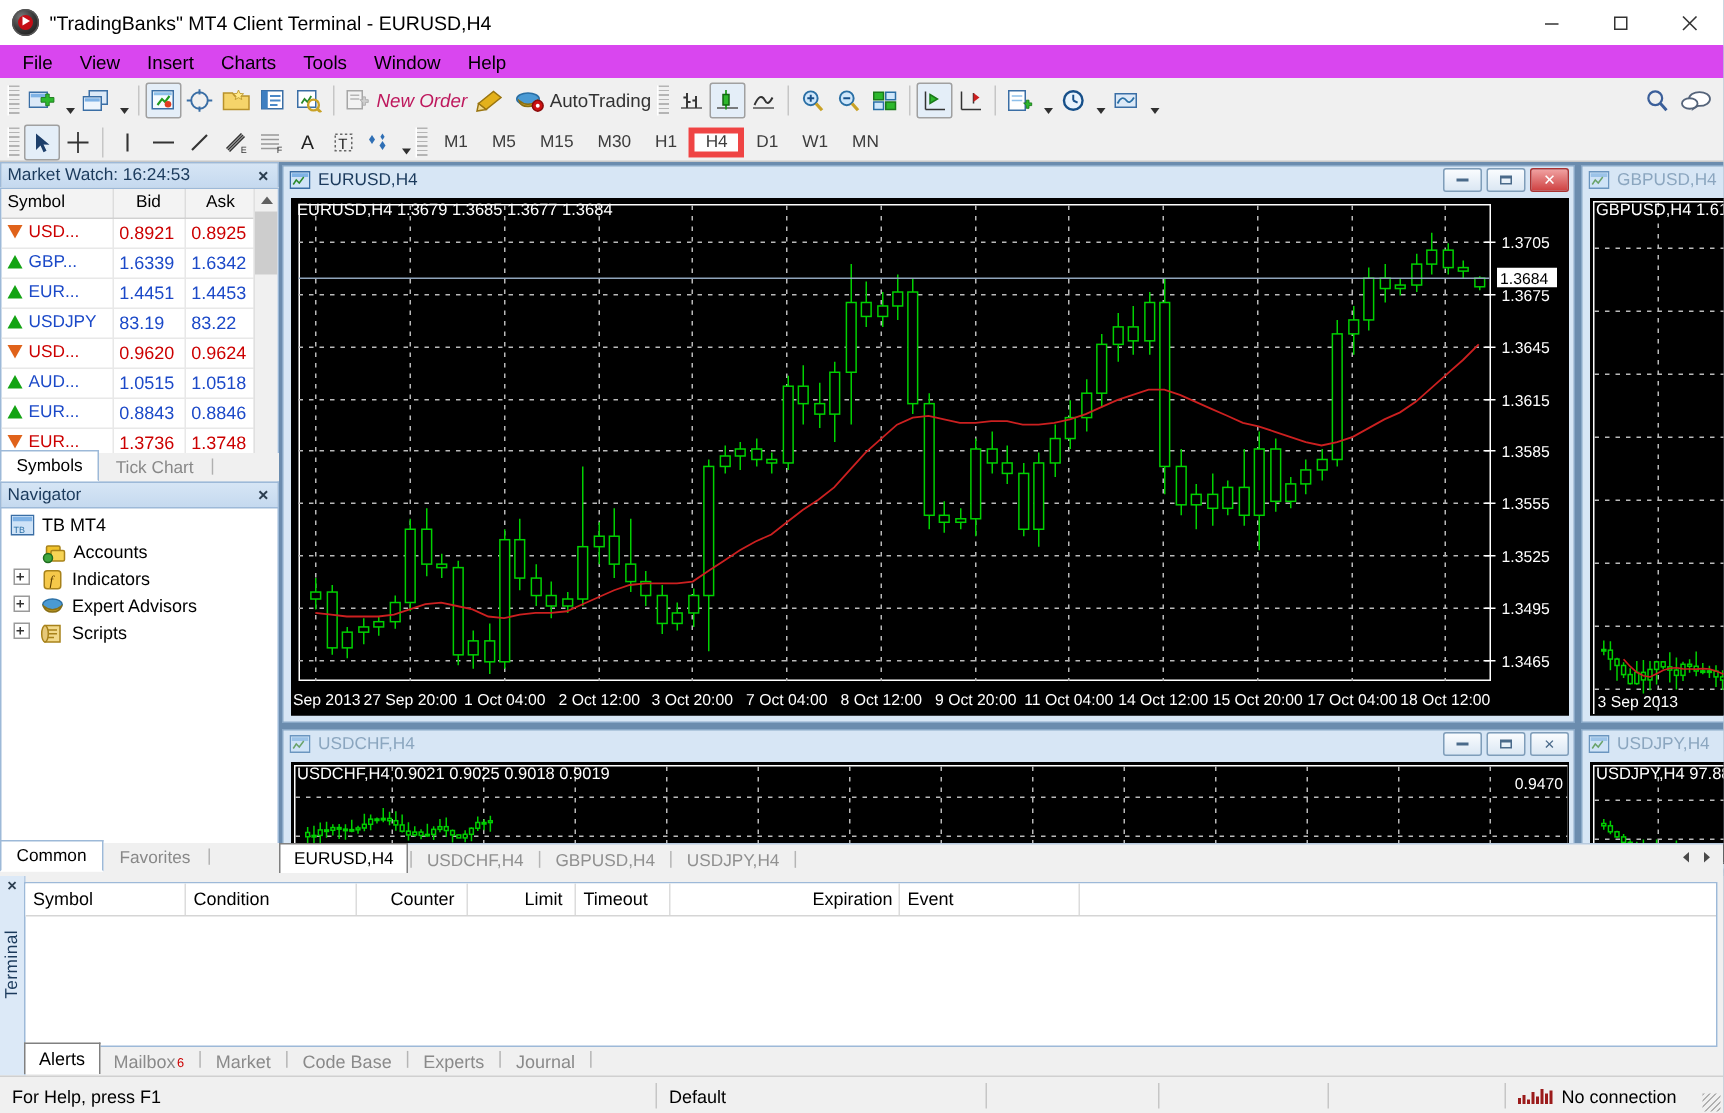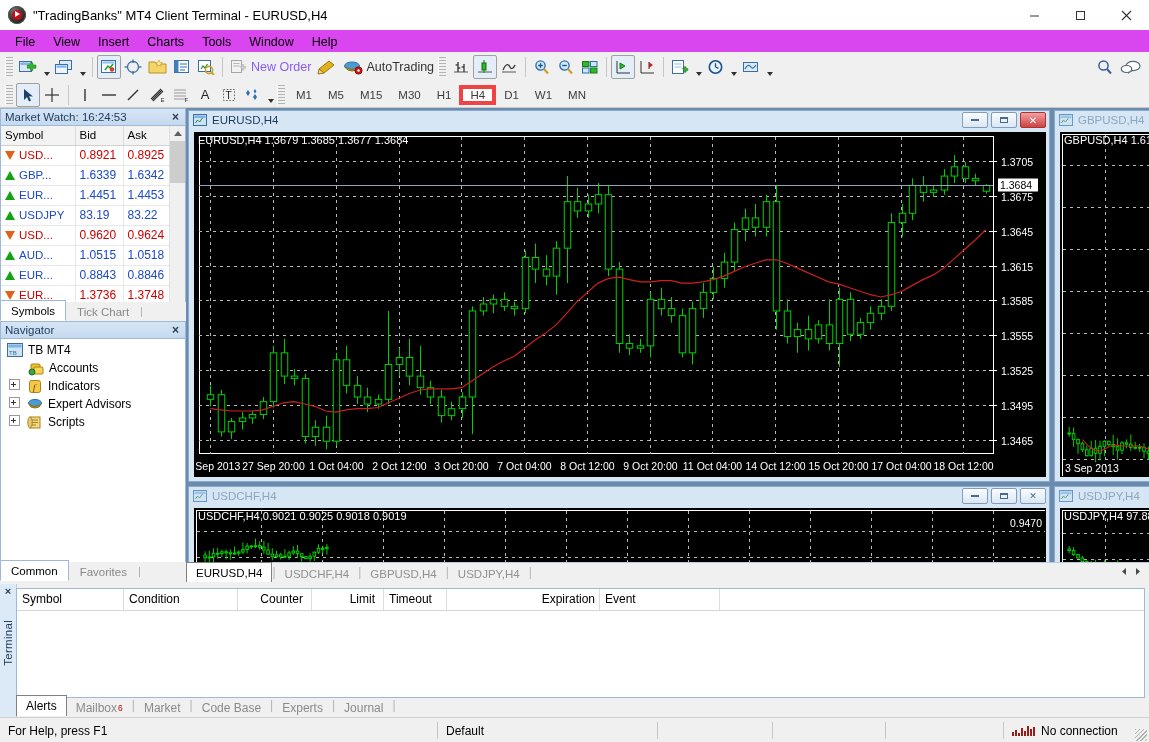--- a/index.html
+++ b/index.html
@@ -41,41 +41,41 @@
     border-left:1px solid #fff;}
   .tb-btn{height:24px;min-width:24px;display:flex;align-items:center;justify-content:center;
     padding:0 2px;border:1px solid transparent;border-radius:2px;box-sizing:border-box;color:#333;}
   .tb-btn.active{border-color:#a0a0a0;background:#e4eef8;}
   .tb-btn.disabled{color:#a6a6a6;}
   .tb-caret{width:11px;height:24px;display:flex;align-items:flex-end;justify-content:center;padding-bottom:7px;}
   .tb-caret:after{content:"";border-left:3.5px solid transparent;border-right:3.5px solid transparent;
     border-top:4px solid #303030;}
   .tb-sep{width:1px;height:20px;background:#c6c6c6;margin:0 4px;}
   .tb-label{font-size:12.5px;margin-left:3px;white-space:nowrap;}
-  .tb-label.disabled{color:#8b5cf6;}
+  .tb-label.disabled{color:#be185d;font-style:italic;}
   .tf-btn{height:20px;padding:0 7px;font-size:11.5px;color:#3c3c3c;display:flex;align-items:center;
     border:1px solid transparent;box-sizing:border-box;}
   .tf-btn.active{border:4px solid #ef4444;background:#fdfdfd;}
 
   
   .left-col{position:absolute;left:0;top:108px;width:186px;height:474px;background:#f0f0f0;}
   .panel-title{height:17px;background:linear-gradient(to bottom,#d6e5f5,#c5d9ef);
     border:1px solid #9db9d8;border-bottom:none;display:flex;align-items:center;
     font-size:11.5px;color:#1b3a5c;padding:0 4px;box-sizing:border-box;}
   .panel-title .x{margin-left:auto;font-weight:bold;font-size:12px;color:#2c3e50;padding:0 2px;cursor:default;}
 
   
   .mw{position:absolute;left:0;top:0;width:186px;height:213px;}
   .mw-body{position:absolute;left:0;top:17px;width:186px;height:196px;
     border:1px solid #9db9d8;background:#fff;box-sizing:border-box;overflow:hidden;}
   .mw-table{width:170px;border-collapse:collapse;font-size:11.5px;table-layout:fixed;}
   .mw-table th{background:#f3f3f3;border-right:1px solid #dcdcdc;border-bottom:1px solid #d0d0d0;
     font-weight:normal;height:19px;padding:0 4px;box-sizing:border-box;color:#000;}
   .mw-table th.sym{text-align:left;width:74px;}
-  .mw-table th.num{text-align:left;width:48px;}
+  .mw-table th.num{text-align:center;width:48px;}
   .mw-table td{border-right:1px solid #e8e8e8;border-bottom:1px solid #e8e8e8;
     height:20px;padding:0 4px;box-sizing:border-box;white-space:nowrap;overflow:hidden;}
   .mw-table td.sym{text-align:left;}
   .mw-table td.num{text-align:left;font-size:12px;}
   .up{color:#1b49c8;margin-left:28px;}
   .down{color:#cc0000;}
   .arrow{display:inline-block;width:11px;height:11px;vertical-align:-2px;margin-right:3px;position:relative;}
   .arrow.u:after{content:"";position:absolute;left:0;top:1px;width:0;height:0;
     border-left:5.5px solid transparent;border-right:5.5px solid transparent;border-bottom:9px solid #13a313;}
   .arrow.d:after{content:"";position:absolute;left:0;top:1px;width:0;height:0;

